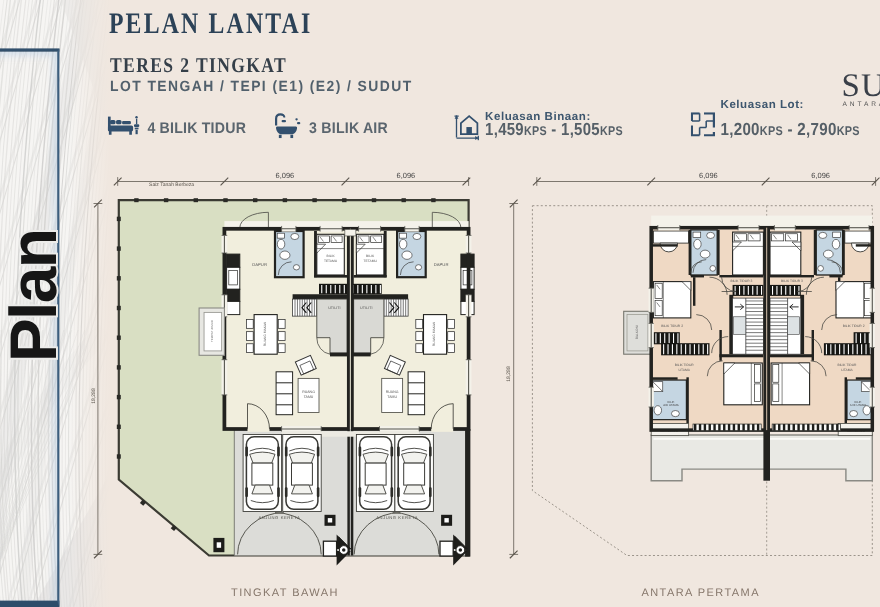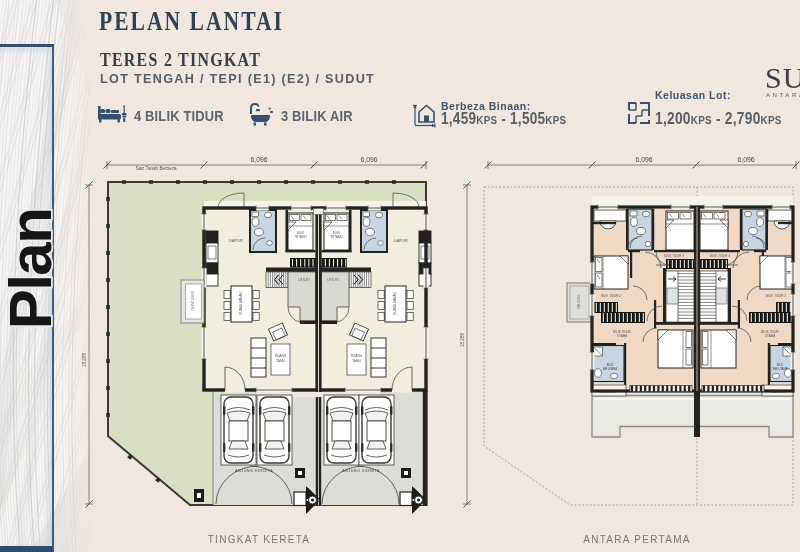--- a/index.html
+++ b/index.html
@@ -248,21 +248,21 @@
 </g>
 <g stroke="#33506e" stroke-width="1.2">
 <line x1="2" y1="3" x2="2" y2="23"></line>
       <line x1="0" y1="3.5" x2="4" y2="3.5"></line>
 <line x1="2" y1="23.5" x2="22" y2="23.5"></line>
       <line x1="21.8" y1="21.5" x2="21.8" y2="25.5"></line>
 </g>
 <path d="M2,3 l-1.8,3 h3.6 Z" fill="#33506e"></path>
     <path d="M22,23.5 l-3,-1.8 v3.6 Z" fill="#33506e"></path>
 </svg>
-<div class="abs" style="left:441px;top:100px;font-size:10.5px;font-weight:bold;letter-spacing:0.5px;color:#3d566e">Berbeza Binaan:</div>
+<div class="abs" style="left:441px;top:100px;font-size:10.5px;font-weight:bold;letter-spacing:0.5px;color:#3d566e">Keluasan Binaan:</div>
 <div class="abs" style="left:441px;top:110px;font-size:16px;font-weight:bold;letter-spacing:0.3px;color:#555f67;white-space:nowrap;transform:scaleX(.85);transform-origin:0 0">1,459<span style="font-size:11.5px">KPS</span> - 1,505<span style="font-size:11.5px">KPS</span></div>
 <svg class="abs" style="left:628px;top:102px" width="22" height="22" viewBox="0 0 22 22">
 <g stroke="#33506e" fill="none" stroke-width="2">
 <path d="M1,8 L1,1 L8,1 M12,1 L21,1 L21,14 M21,18 L21,21 L12,21 M8,21 L1,21 L1,12"></path>
 </g>
 <g stroke="#33506e" stroke-width="1.4">
 <line x1="8" y1="1" x2="8" y2="8"></line>
       <line x1="1" y1="8" x2="8" y2="8"></line>
 <line x1="14" y1="8" x2="21" y2="8"></line>
       <line x1="14" y1="8" x2="14" y2="14"></line>
@@ -987,15 +987,15 @@
       <line x1="734.8" y1="385.5" x2="734.8" y2="391.5" stroke="#1d1d1a" stroke-width="2.2"></line>
       <line x1="739.2" y1="385.5" x2="739.2" y2="391.5" stroke="#1d1d1a" stroke-width="2.2"></line>
       <line x1="743.6" y1="385.5" x2="743.6" y2="391.5" stroke="#1d1d1a" stroke-width="2.2"></line>
       <line x1="748.0" y1="385.5" x2="748.0" y2="391.5" stroke="#1d1d1a" stroke-width="2.2"></line>
       <line x1="752.4" y1="385.5" x2="752.4" y2="391.5" stroke="#1d1d1a" stroke-width="2.2"></line>
       <line x1="756.8" y1="385.5" x2="756.8" y2="391.5" stroke="#1d1d1a" stroke-width="2.2"></line>
       <line x1="761.2" y1="385.5" x2="761.2" y2="391.5" stroke="#1d1d1a" stroke-width="2.2"></line>
     </g>
 </svg>
 
-<div class="planlabel" style="left:259px;top:534px;transform:translateX(-50%)">TINGKAT KERETA</div>
+<div class="planlabel" style="left:259px;top:534px;transform:translateX(-50%)">TINGKAT BAWAH</div>
 
 <div class="planlabel" style="left:637px;top:534px;transform:translateX(-50%)">ANTARA PERTAMA</div>
 
 </body></html>

